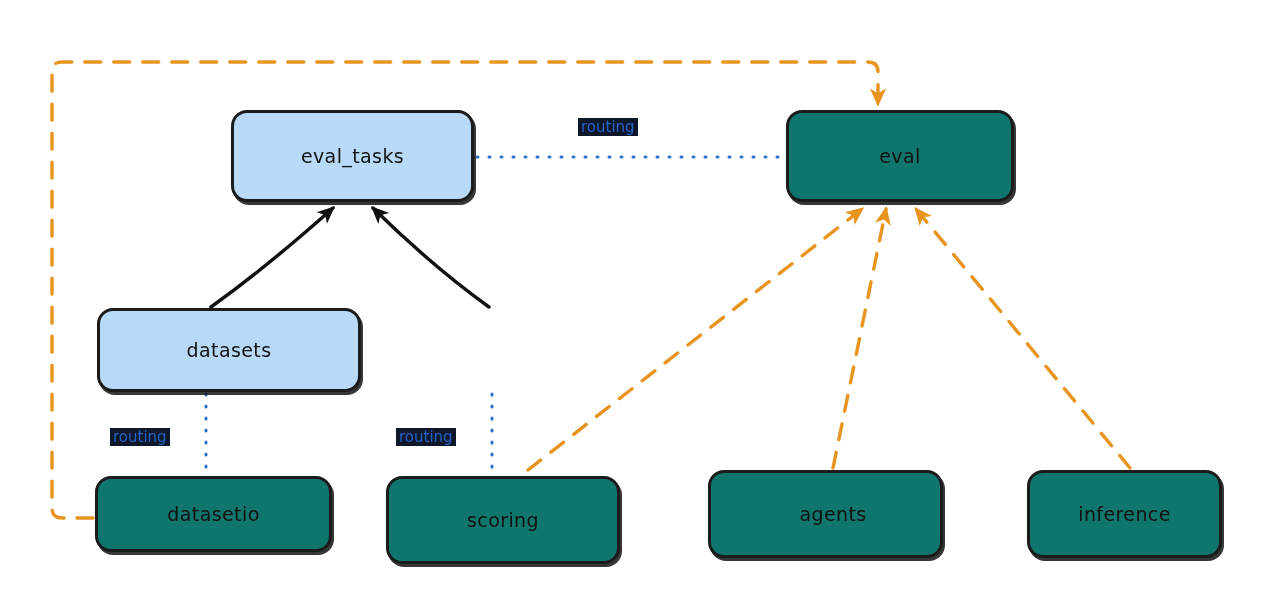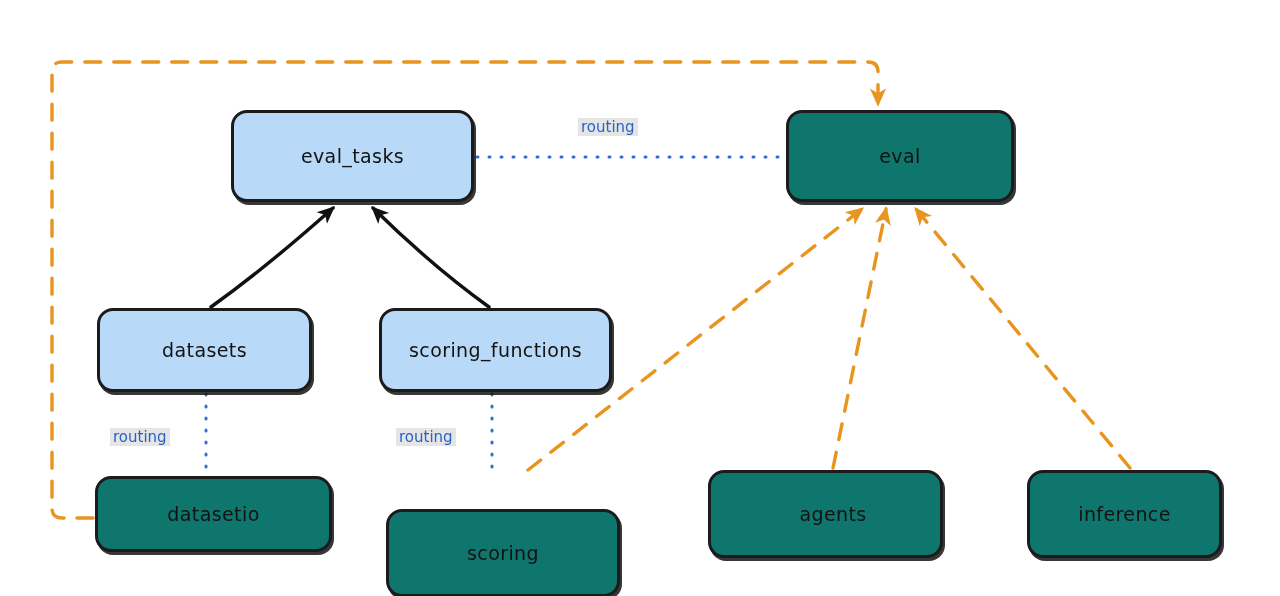--- a/index.html
+++ b/index.html
@@ -49,21 +49,21 @@
   }
   .node.provider-node {
     background: #0f766e;
   }
   .edge-label {
     position: absolute;
     font-family: "DejaVu Sans", sans-serif;
     font-size: 15px;
     color: #2563c9;
     white-space: nowrap;
-    background: #e5e5e5;
+    background: #0f172a;
     padding: 0 3px;
   }
 </style>
 </head>
 <body>
 
 <div id="diagram-canvas">
 
   <svg id="edge-layer" viewBox="0 0 1280 596" xmlns="http://www.w3.org/2000/svg">
     <defs>
@@ -95,33 +95,30 @@
   </svg>
 
   <div class="node api-node" style="left:231px; top:110px; width:243px; height:92px;">
     <span class="node-label">eval_tasks</span>
   </div>
 
   <div class="node provider-node" style="left:786px; top:110px; width:228px; height:92px;">
     <span class="node-label">eval</span>
   </div>
 
-  <div class="node api-node" style="left:97px; top:308px; width:215px; height:84px;">
+  <div class="node api-node" style="left:97px; top:308px; width:264px; height:84px;">
     <span class="node-label">datasets</span>
   </div>
 
-  <div class="node api-node" style="left:379px; top:308px; width:233px; height:84px;">
-    <span class="node-label">scoring_functions</span>
-  </div>
 
   <div class="node provider-node" style="left:95px; top:476px; width:237px; height:76px;">
     <span class="node-label">datasetio</span>
   </div>
 
-  <div class="node provider-node" style="left:386px; top:476px; width:234px; height:88px;margin-top:33px;">
+  <div class="node provider-node" style="left:386px; top:476px; width:234px; height:88px;">
     <span class="node-label">scoring</span>
   </div>
 
   <div class="node provider-node" style="left:708px; top:470px; width:235px; height:88px;padding-left:15px;">
     <span class="node-label">agents</span>
   </div>
 
   <div class="node provider-node" style="left:1027px; top:470px; width:195px; height:88px;">
     <span class="node-label">inference</span>
   </div>

